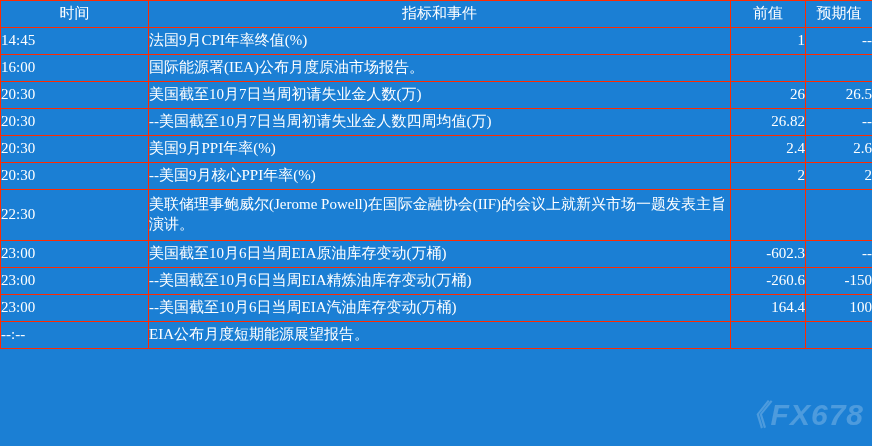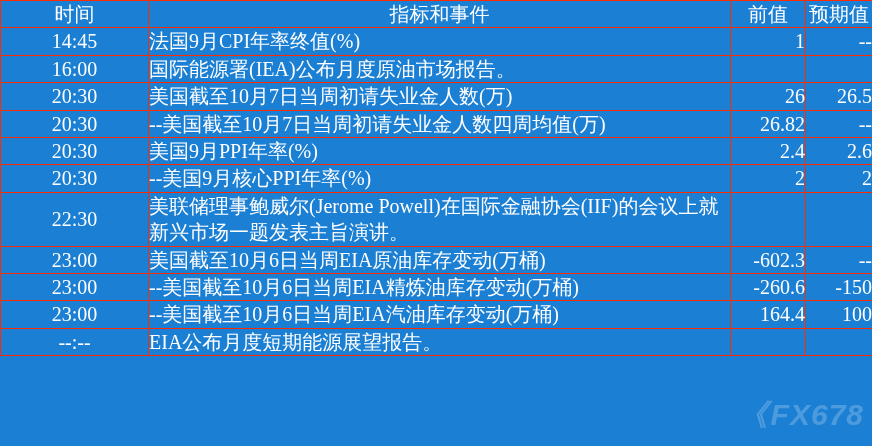--- a/index.html
+++ b/index.html
@@ -23,21 +23,21 @@
     width: 872px;
     border-collapse: collapse;
     table-layout: fixed;
     color: #ffffff;
   }
   table.cal td, table.cal th {
     border: 1px solid #ff2b00;
     padding: 0;
     vertical-align: middle;
     font-weight: normal;
-    font-size: 20px;
+    font-size: 15px;
     line-height: 1.32;
   }
   col.c-time { width: 148px; }
   col.c-event { width: 582px; }
   col.c-prev { width: 75px; }
   col.c-fore { width: 67px; }
 
   .hdr td {
     text-align: center;
     font-size: 15px;
@@ -45,21 +45,21 @@
     color: #ffffff;
   }
   .daterow td {
     height: 26px;
     font-size: 15px;
   }
   .daterow .dlabel {
     text-align: center;
   }
   .t-time {
-    text-align: center;
+    text-align: left;
     white-space: nowrap;
   }
   .t-event {
     text-align: left;
     padding: 3px 6px 3px 8px;
     margin-left: 36px;
   }
   .t-num {
     text-align: right;
     padding-right: 10px;

